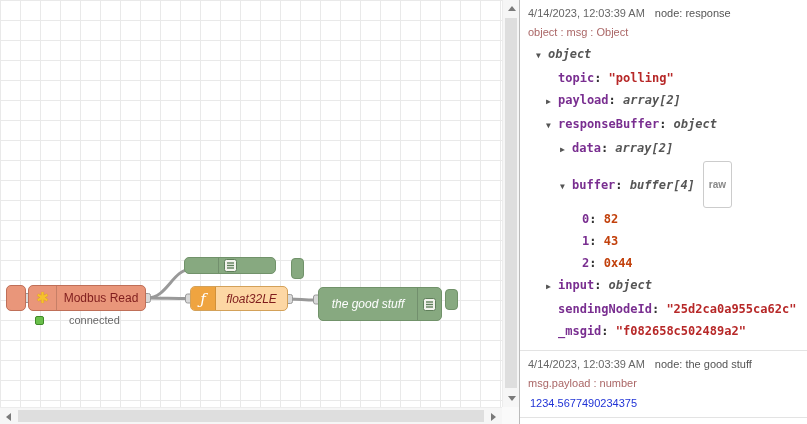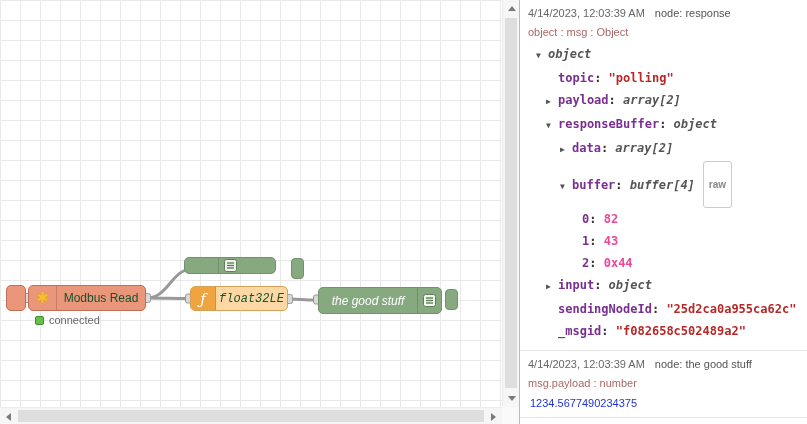--- a/index.html
+++ b/index.html
@@ -13,37 +13,37 @@
     background-image: linear-gradient(to right, #e9e9e9 1px, transparent 1px),
                       linear-gradient(to bottom, #e9e9e9 1px, transparent 1px);
     background-size:20px 20px;
   }
   .wires { position:absolute; left:0; top:0; z-index:1; }
   .node { position:absolute; z-index:2; border-radius:5px; border:1px solid; display:flex; align-items:center; font-size:12px; }
   .node-small   { left:6px;  top:285px; width:20px;  height:26px; background:#e9967a; border-color:#bf6f58; }
   .node-modbus  { left:28px; top:285px; width:118px; height:26px; background:#e9967a; border-color:#bf6f58; }
   .modbus-iconbox { width:28px; height:100%; border-right:1px solid rgba(0,0,0,.15); display:flex; align-items:center; justify-content:center; }
   .modbus-glyph { font-size:15px; color:#f6c12e; text-shadow:0 0 1px #c98500; }
-  .node-label { flex:1; text-align:center; color:#14532d; white-space:nowrap; overflow:hidden; }
+  .node-label { flex:1; text-align:center; color:#7f1d1d; white-space:nowrap; overflow:hidden; }
   .lbl-light { color:#fff; font-style:italic; }
-  .lbl-ital  { font-style:italic;font-family:Liberation Mono, monospace; }
+  .lbl-ital  { font-style:italic; }
 
   .node-green { background:#87a980; border-color:#71926a; }
   .node-response  { left:184px; top:257px; width:92px;  height:17px;flex-direction:column; }
-  .node-goodstuff { left:318px; top:287px; width:124px; height:27px; }
+  .node-goodstuff { left:318px; top:287px; width:124px; height:34px; }
   .dbg-iconbox { width:24px; height:100%; border-left:1px solid rgba(0,0,0,.15); display:flex; align-items:center; justify-content:center; }
   .dbg-btn { position:absolute; z-index:2; width:13px; height:21px; background:#87a980; border:1px solid #71926a; border-radius:4px; }
   .btn-response  { left:291px; top:258px; }
   .btn-goodstuff { left:445px; top:289px; }
 
   .node-func { left:190px; top:286px; width:98px; height:25px; background:#fdd7a4; border-color:#d3a159; }
   .func-iconbox { width:25px; height:100%; background:#efa440; border-right:1px solid rgba(0,0,0,.12); border-radius:4px 0 0 4px; display:flex; align-items:center; justify-content:center; }
   .func-glyph { color:#fff; font-style:italic; font-family:"DejaVu Serif", serif; font-size:15px; }
 
-  .status { position:absolute; z-index:2; left:35px; top:314px; display:flex; align-items:center; }
+  .status { position:absolute; z-index:2; left:35px; top:314px; display:flex; align-items:center;gap:20px; }
   .status-dot { width:9px; height:9px; background:#6abf4b; border:1px solid #3f8a28; border-radius:2px; }
   .status-text { margin-left:5px; font-size:11px; color:#666; }
 
   
   .vscroll { position:absolute; left:502px; top:0; width:17px; height:407px; background:#f6f6f6; border-left:1px solid #ececec; }
   .hscroll { position:absolute; left:0; top:407px; width:502px; height:17px; background:#f6f6f6; border-top:1px solid #ececec; }
   .corner  { position:absolute; left:502px; top:407px; width:17px; height:17px; background:#fafafa; }
   .sbtn { position:absolute; width:17px; height:17px; display:flex; align-items:center; justify-content:center; }
   .tri-up    { width:0; height:0; border-left:4px solid transparent; border-right:4px solid transparent; border-bottom:5px solid #7a7a7a; }
   .tri-down  { width:0; height:0; border-left:4px solid transparent; border-right:4px solid transparent; border-top:5px solid #7a7a7a; }
@@ -62,21 +62,21 @@
   .i0 { padding-left:8px; }  .i1 { padding-left:18px; }
   .i2 { padding-left:32px; } .i3 { padding-left:42px; }
   .arrow { display:inline-block; width:12px; font-size:8px; color:#555; }
   .a-down::before  { content:"\25BC"; }
   .a-right::before { content:"\25B6"; }
   .a-none::before  { content:""; }
   .k { color:#792e90; }
   .k::after { content:": "; color:#333; }
   .k-meta { color:#555; font-style:italic; }
   .v-str  { color:#b72828; }
-  .v-num  { color:#ec4899; }
+  .v-num  { color:#c2410c; }
   .v-meta { color:#555; font-style:italic; }
   .raw-btn { display:inline-block; font-family:"Liberation Sans", sans-serif; font-size:10px; line-height:13px; color:#888;
              border:1px solid #ccc; border-radius:3px; padding:16px 5px; margin-left:8px; background:#fff; vertical-align:1px; }
   .payload-num { font-family:Liberation Sans, sans-serif; font-size:11px; color:#2033d6; padding:3px 0 0 2px; }
 </style>
 </head>
 <body>
 
 <div class="stage">
 

